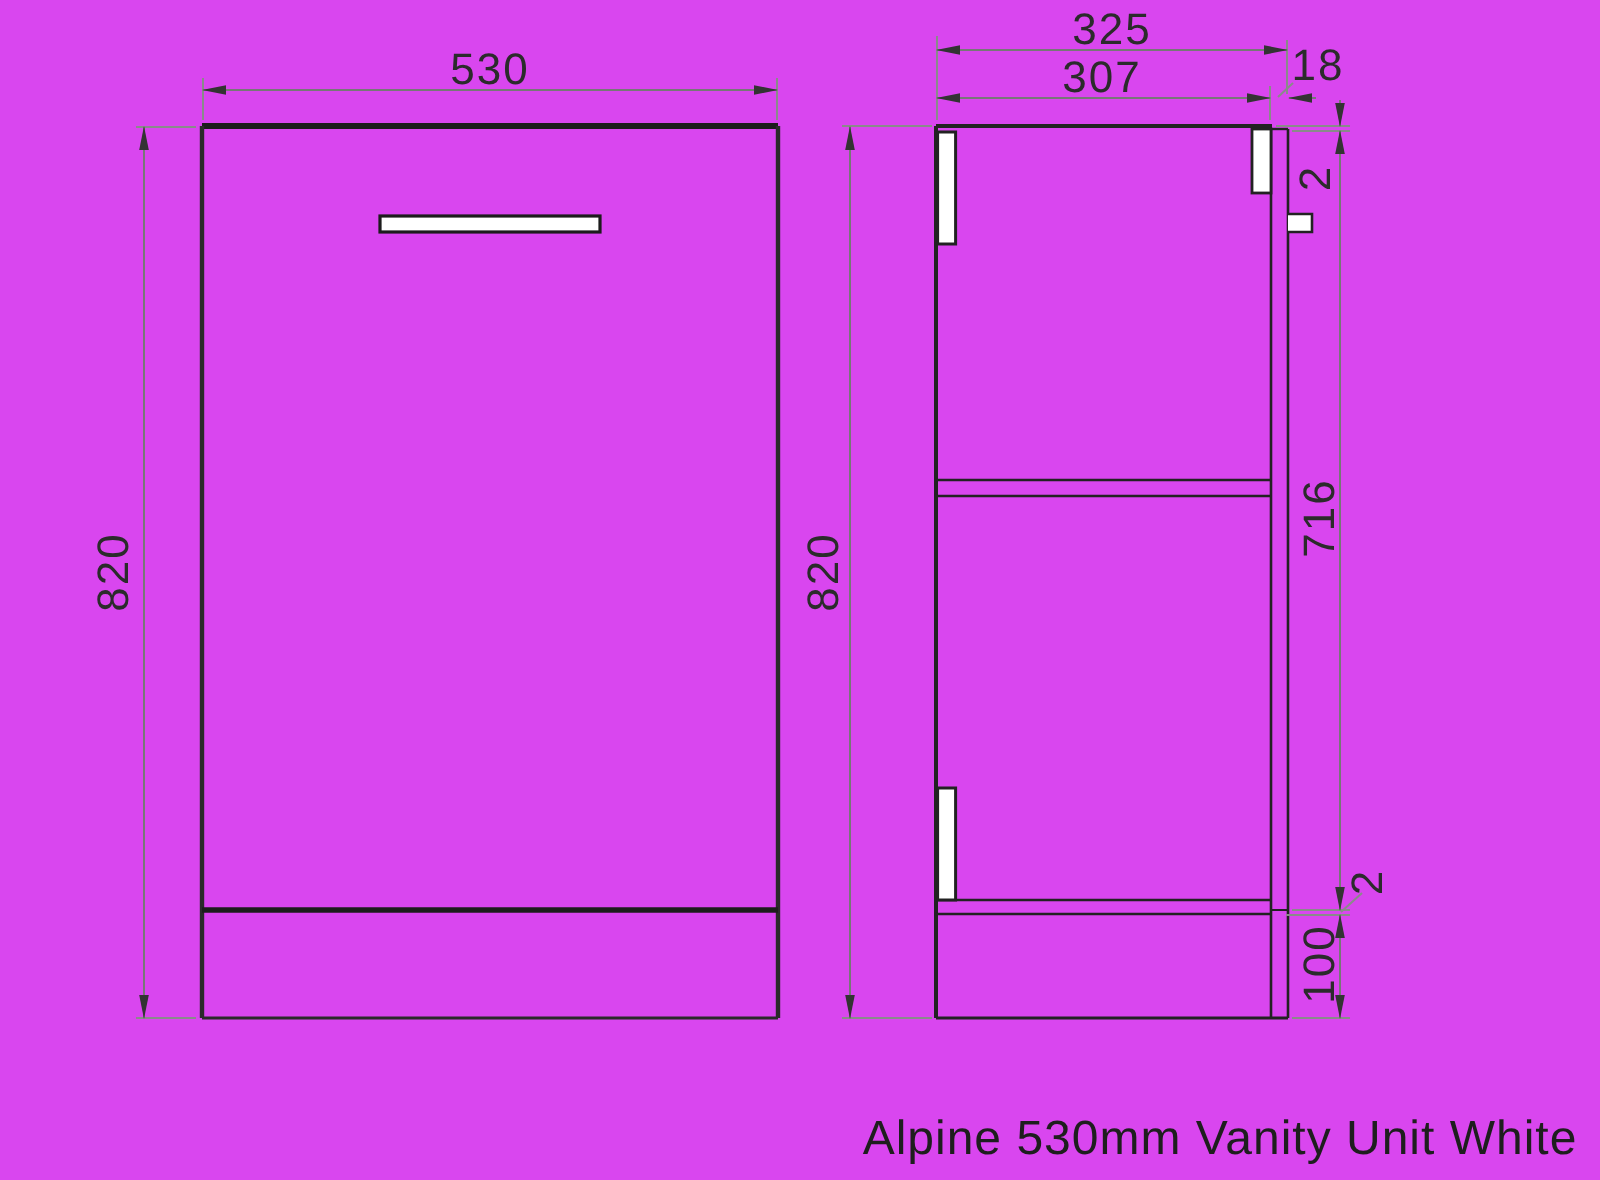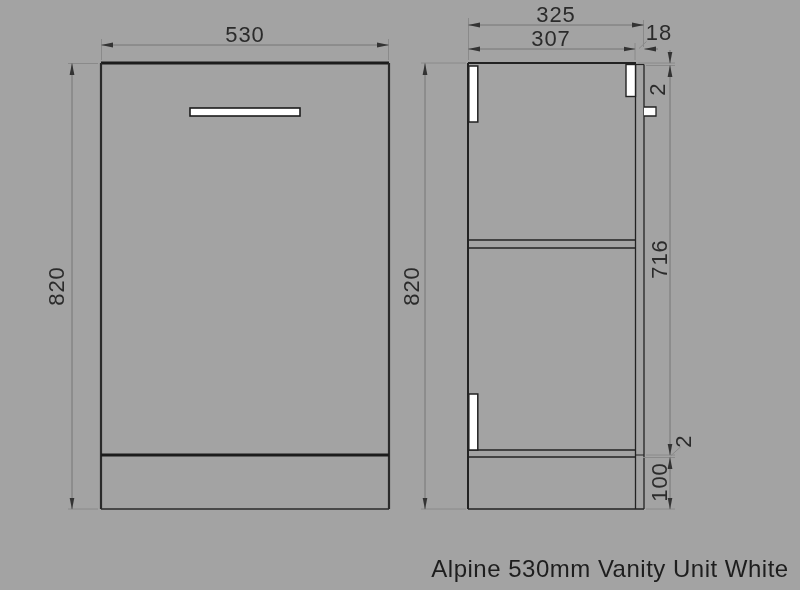--- a/index.html
+++ b/index.html
@@ -1,19 +1,19 @@
 <!DOCTYPE html>
 <html><head>
 <meta charset="utf-8">
 <style>
   html,body{margin:0;padding:0;background:#ffffff;}
   .sheet{
     position:relative;
     width:800px;height:590px;
-    background:#a3a3a3;
+    background:#d946ef;
     font-family:"Liberation Sans", sans-serif;
     overflow:hidden;
   }
   svg text{
     font-family:"Liberation Sans", sans-serif;
     fill:#2b2b2b;
   }
   .dim-text{font-size:22px;letter-spacing:1px;}
   .caption-text{font-size:24px;letter-spacing:0.5px;fill:#1e1e1e;}
 </style>

